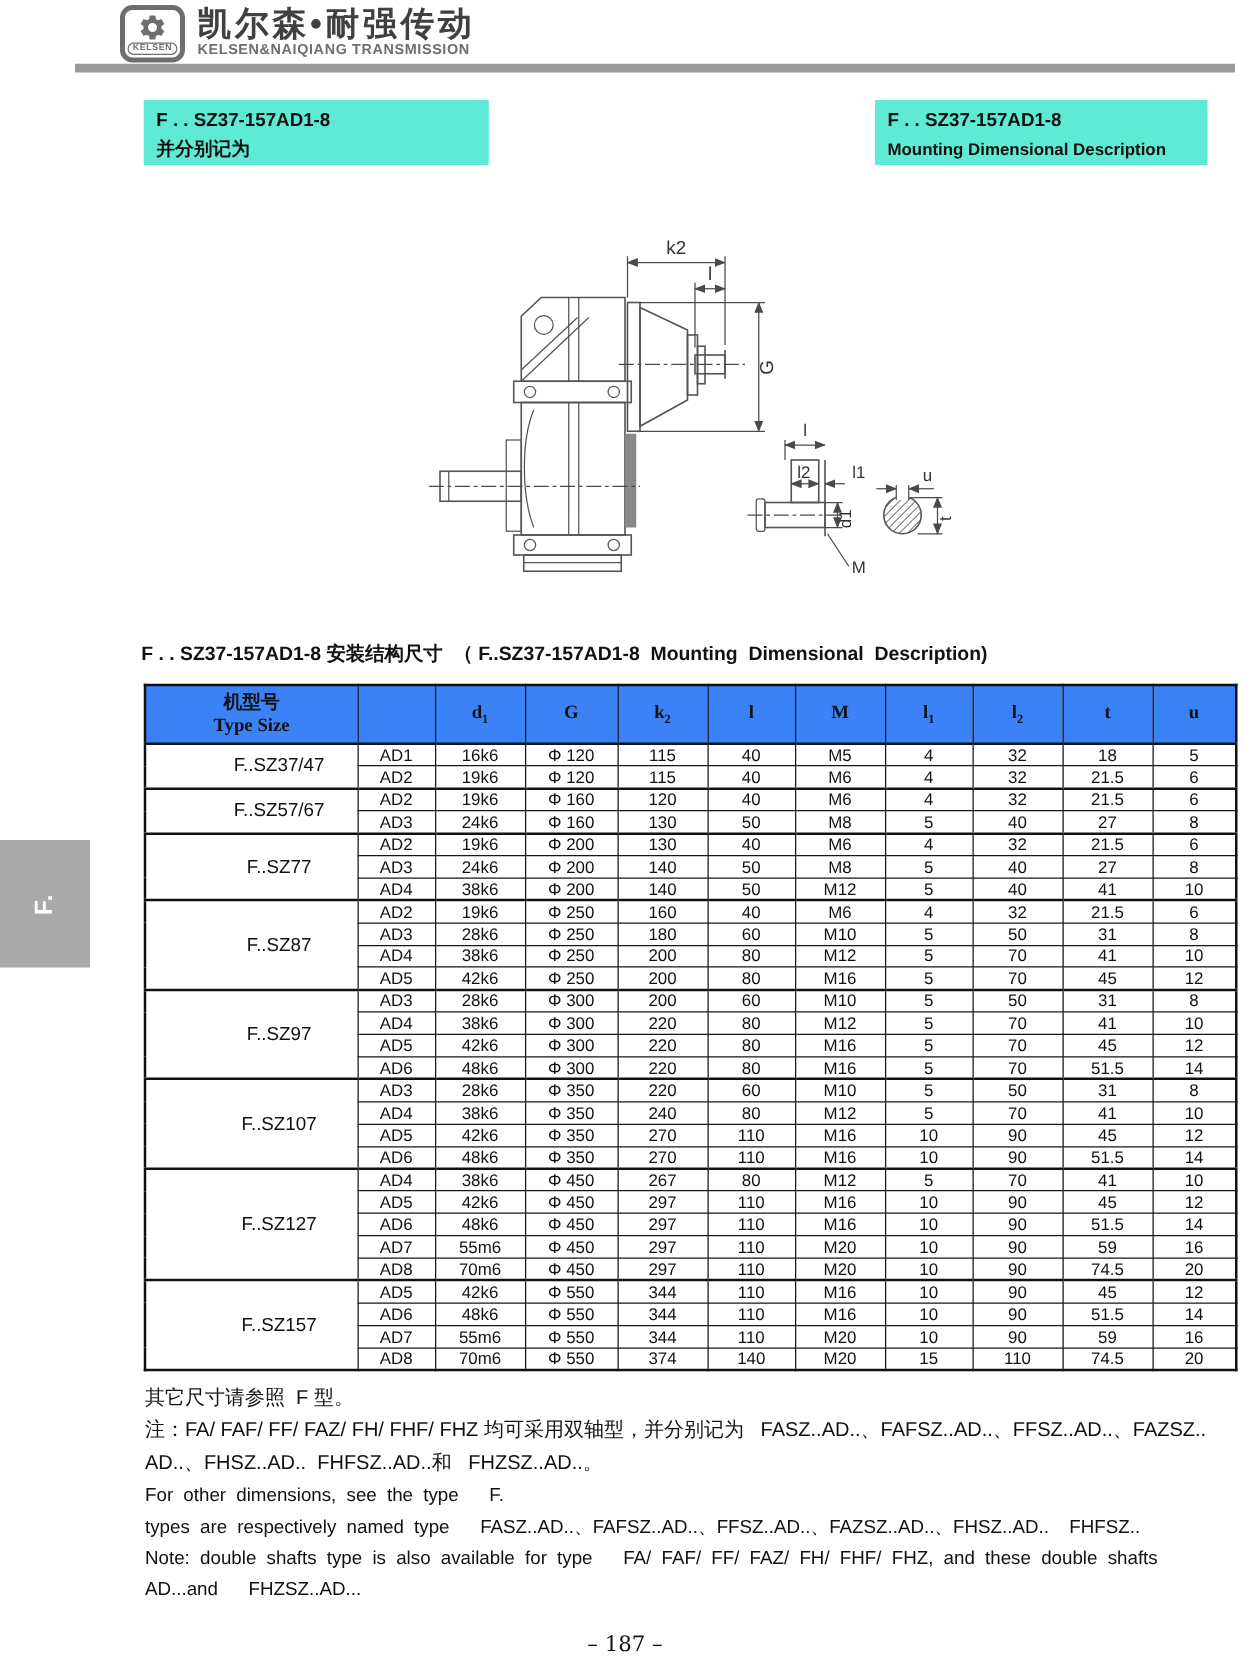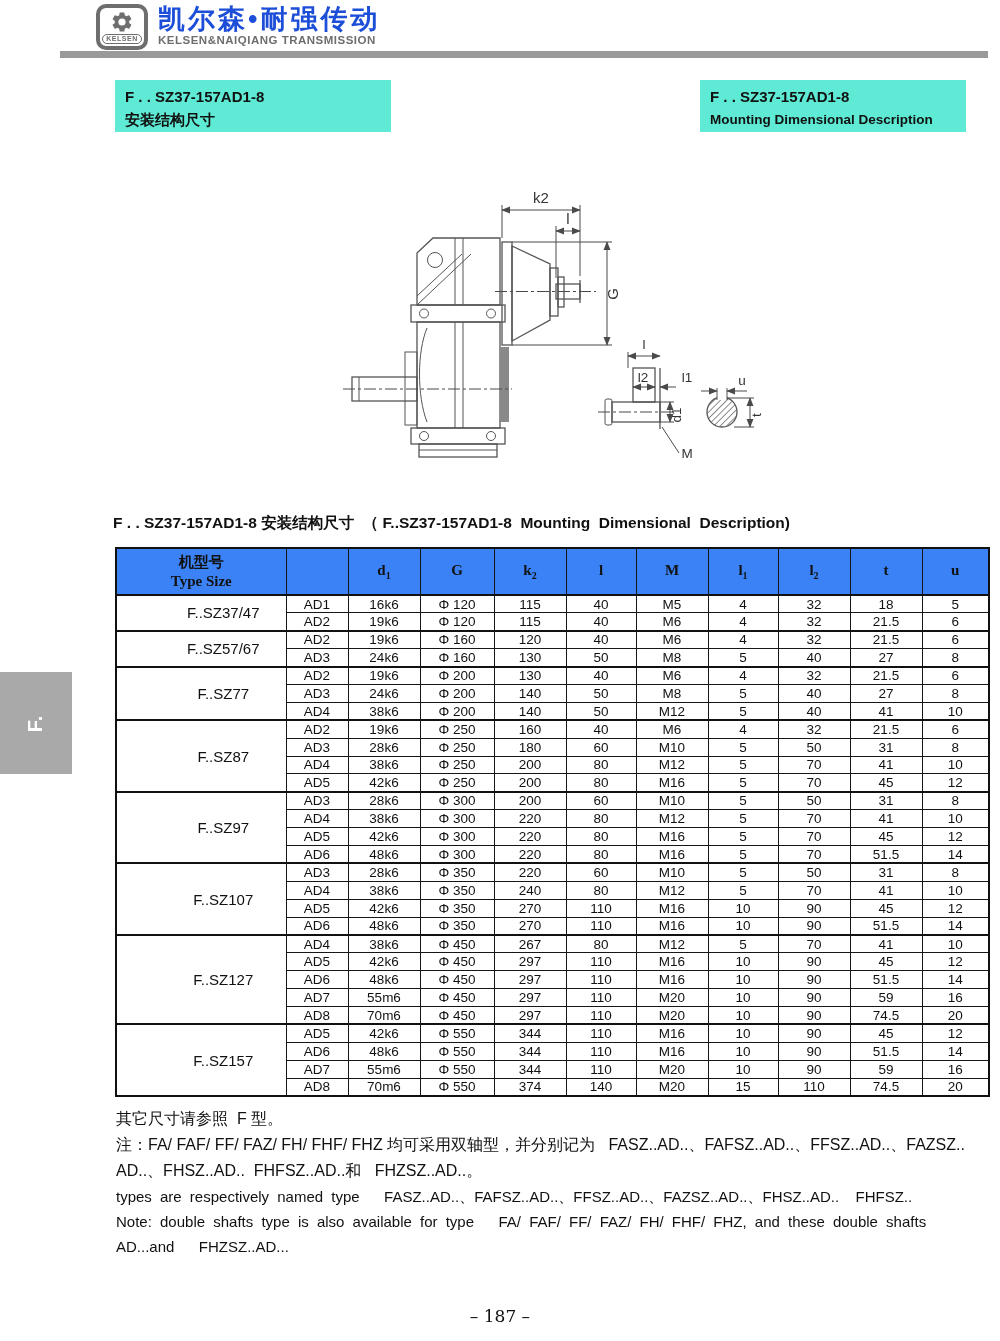--- a/index.html
+++ b/index.html
@@ -4,21 +4,21 @@
 <style>
   * { margin:0; padding:0; box-sizing:border-box; }
   html,body { width:1000px; height:1341px; background:#ffffff; font-family:"Liberation Sans",sans-serif; color:#111; position:relative; }
 
   
   .brand-row { position:absolute; left:96px; top:4px; display:flex; align-items:flex-start; }
   .logo-box { width:52px; height:46px; border:4px solid #6e6e6e; border-radius:10px; display:flex; flex-direction:column; align-items:center; justify-content:flex-start; padding-top:2px; background:#fff; }
   .logo-box svg { width:30px; height:24px; display:block; }
   .logo-pill { font-size:7px; font-weight:bold; color:#6e6e6e; border:1.5px solid #6e6e6e; border-radius:6px; padding:0 3px; line-height:8px; letter-spacing:.5px; }
   .brand-text { margin-left:10px; }
-  .brand-zh { font-size:27px; font-weight:bold; color:#1d4ed8; letter-spacing:3px; line-height:30px; }
+  .brand-zh { font-size:27px; font-weight:bold; color:#404040; letter-spacing:3px; line-height:30px; }
   .brand-en { font-size:11.5px; font-weight:bold; color:#6e6e6e; letter-spacing:.5px; }
   .brand-bar { position:absolute; left:60px; top:51px; width:928px; height:7px; background:#9a9a9a; }
 
   
   .title-box { position:absolute; top:80px; height:52px; background:#5eead4; padding:5px 10px 0 10px; }
   .title-box.left  { left:115px; width:276px; }
   .title-box.right { left:700px; width:266px; }
   .tb-model { font-size:15px; font-weight:bold; line-height:24px; }
   .tb-sub   { font-size:15px; font-weight:bold; line-height:22px; }
   .title-box.right .tb-sub { font-size:13.5px; }
@@ -69,21 +69,21 @@
   </div>
   <div class="brand-text">
     <div class="brand-zh">凯尔森•耐强传动</div>
     <div class="brand-en">KELSEN&amp;NAIQIANG TRANSMISSION</div>
   </div>
 </div>
 <div class="brand-bar"></div>
 
 <div class="title-box left">
   <div class="tb-model">F . . SZ37-157AD1-8</div>
-  <div class="tb-sub">安装结构尺寸</div>
+  <div class="tb-sub">并分别记为</div>
 </div>
 <div class="title-box right">
   <div class="tb-model">F . . SZ37-157AD1-8</div>
   <div class="tb-sub">Mounting Dimensional Description</div>
 </div>
 
 <div class="side-tab">
   <span>F.</span>
 </div>
 
@@ -546,18 +546,19 @@
         <td>74.5</td>
         <td>20</td>
       </tr>
     </tbody>
 </table>
 
 <div class="notes">
   <div class="note-zh">其它尺寸请参照  F 型。</div>
   <div class="note-zh">注：FA/ FAF/ FF/ FAZ/ FH/ FHF/ FHZ 均可采用双轴型，并分别记为   FASZ..AD..、FAFSZ..AD..、FFSZ..AD..、FAZSZ..</div>
   <div class="note-zh">AD..、FHSZ..AD..  FHFSZ..AD..和   FHZSZ..AD..。</div>
+  <div class="note-en">For other dimensions, see the type   F.</div>
   <div class="note-en">types are respectively named type   FASZ..AD..、FAFSZ..AD..、FFSZ..AD..、FAZSZ..AD..、FHSZ..AD..  FHFSZ..</div>
   <div class="note-en">Note: double shafts type is also available for type   FA/ FAF/ FF/ FAZ/ FH/ FHF/ FHZ, and these double shafts</div>
   <div class="note-en">AD...and   FHZSZ..AD...</div>
 </div>
 
 <div class="page-number">– 187 –</div>
 
 </body></html>

